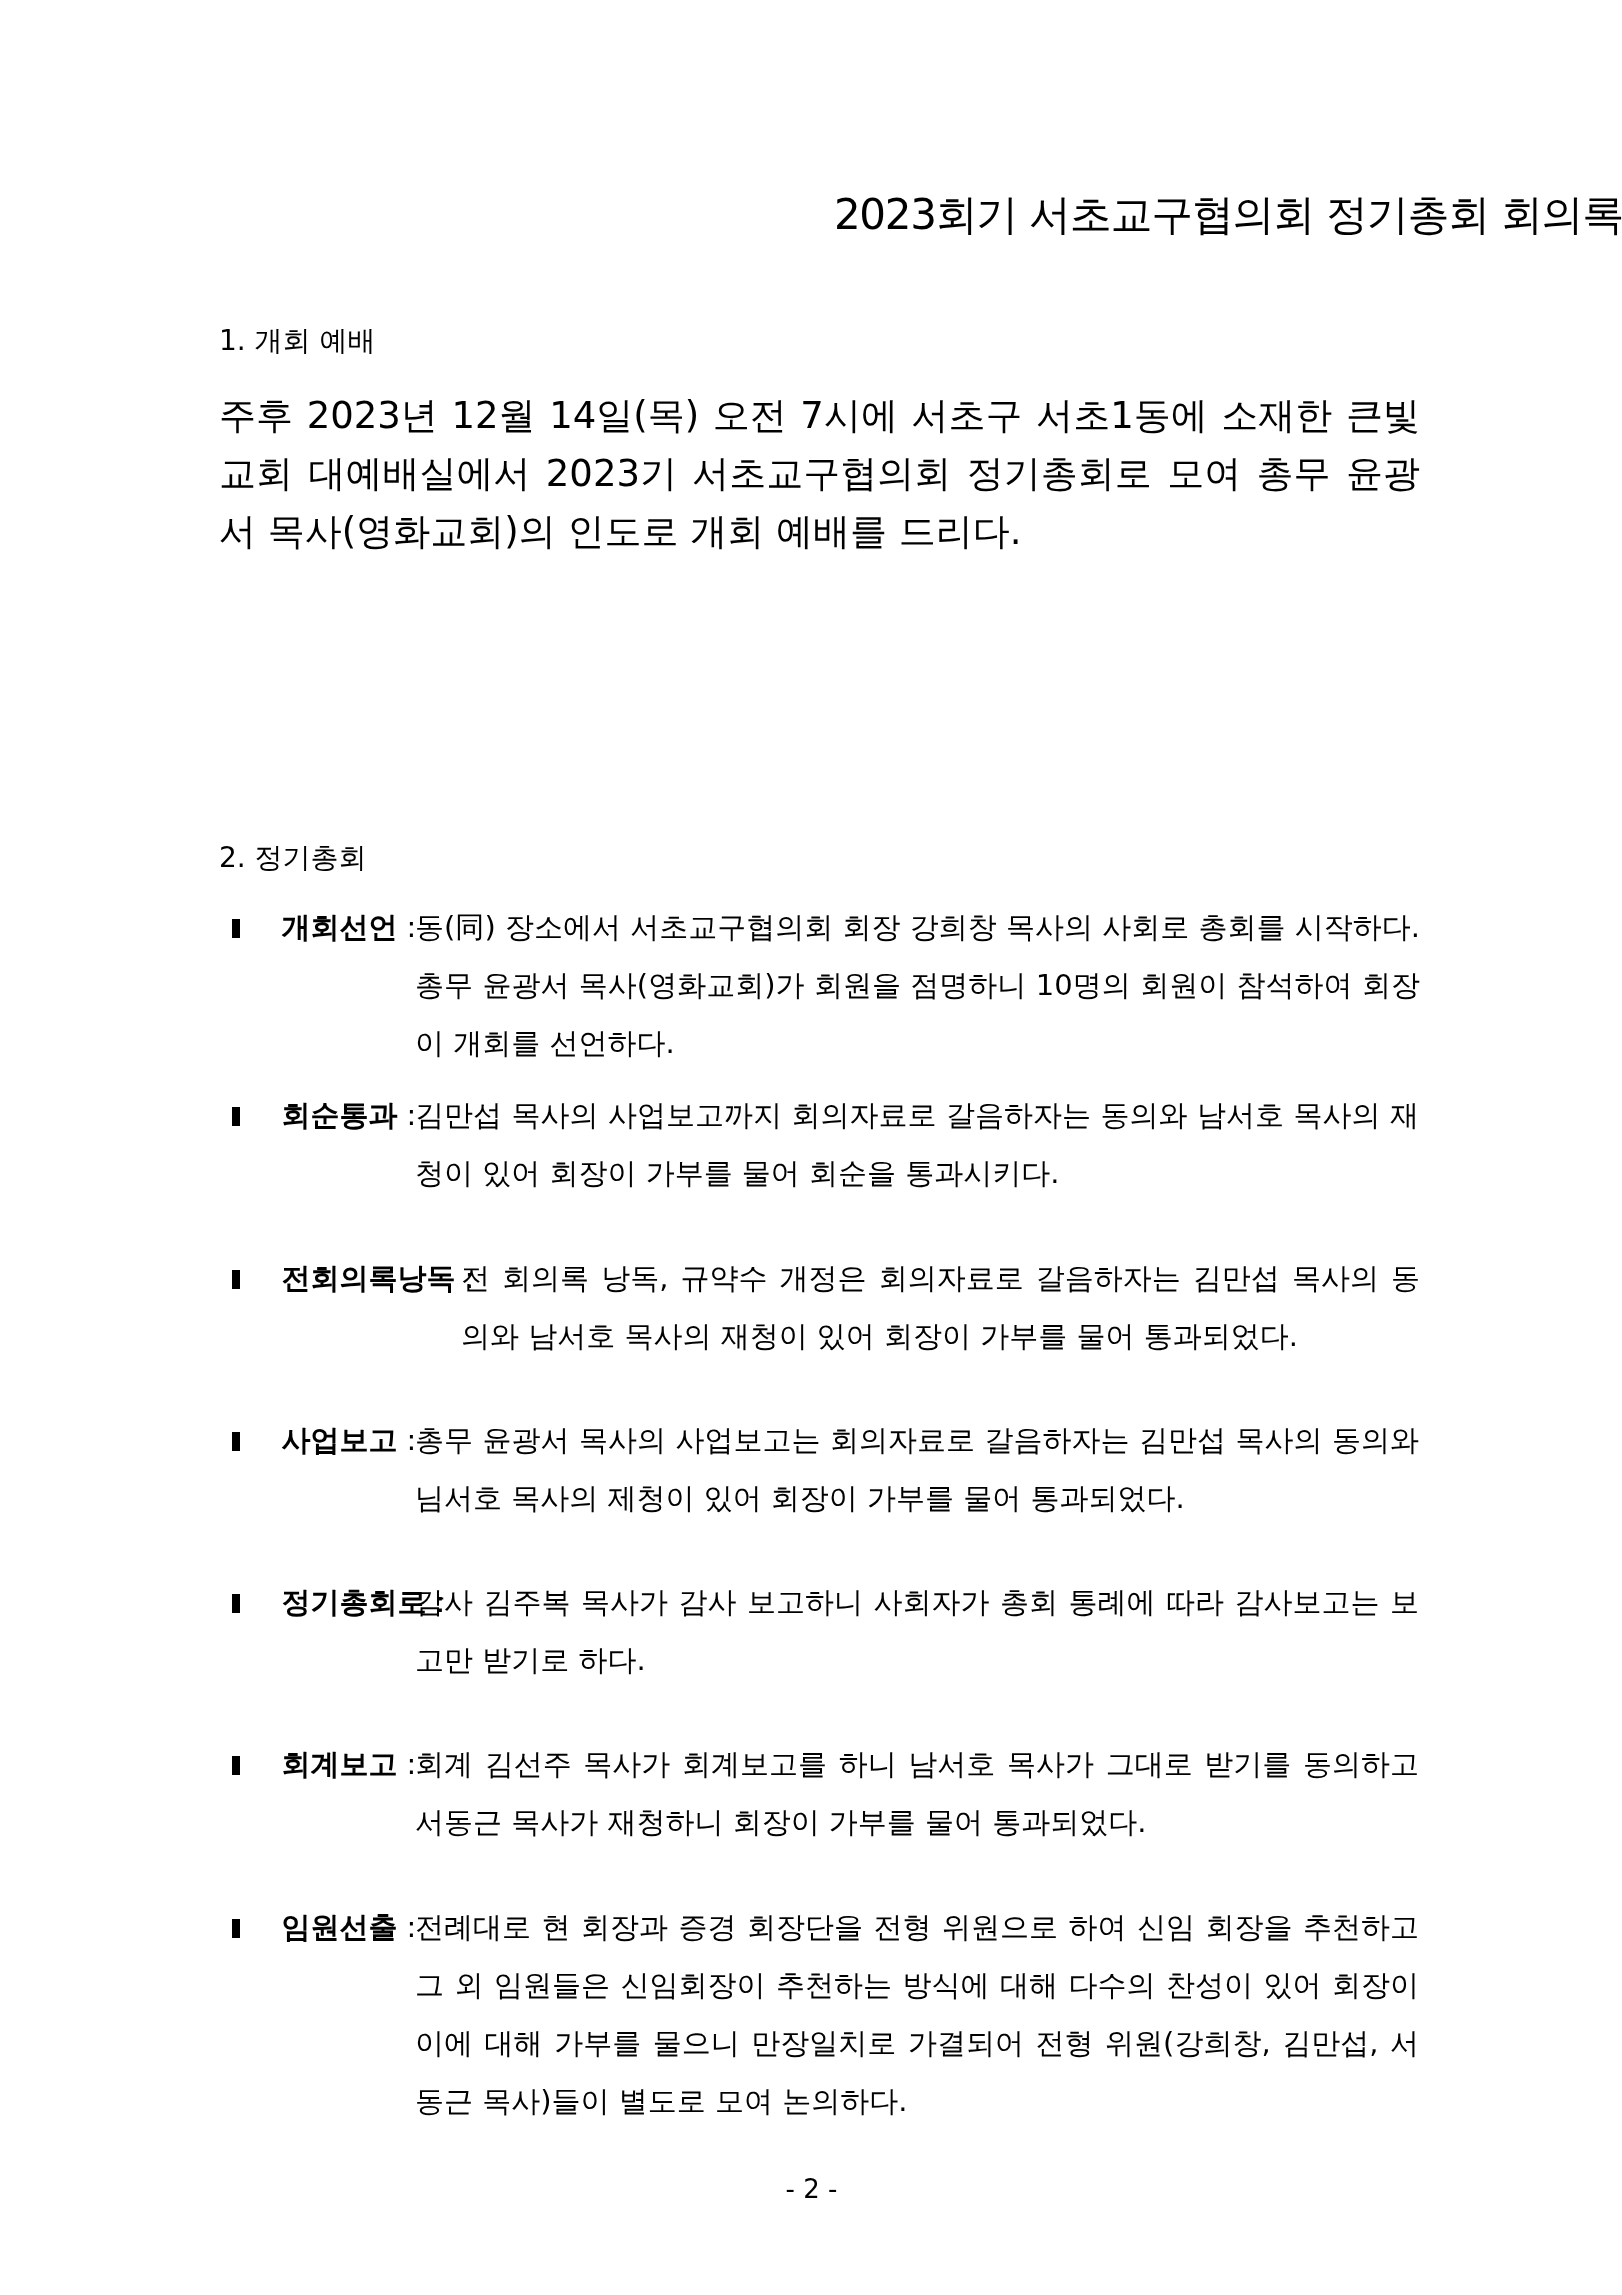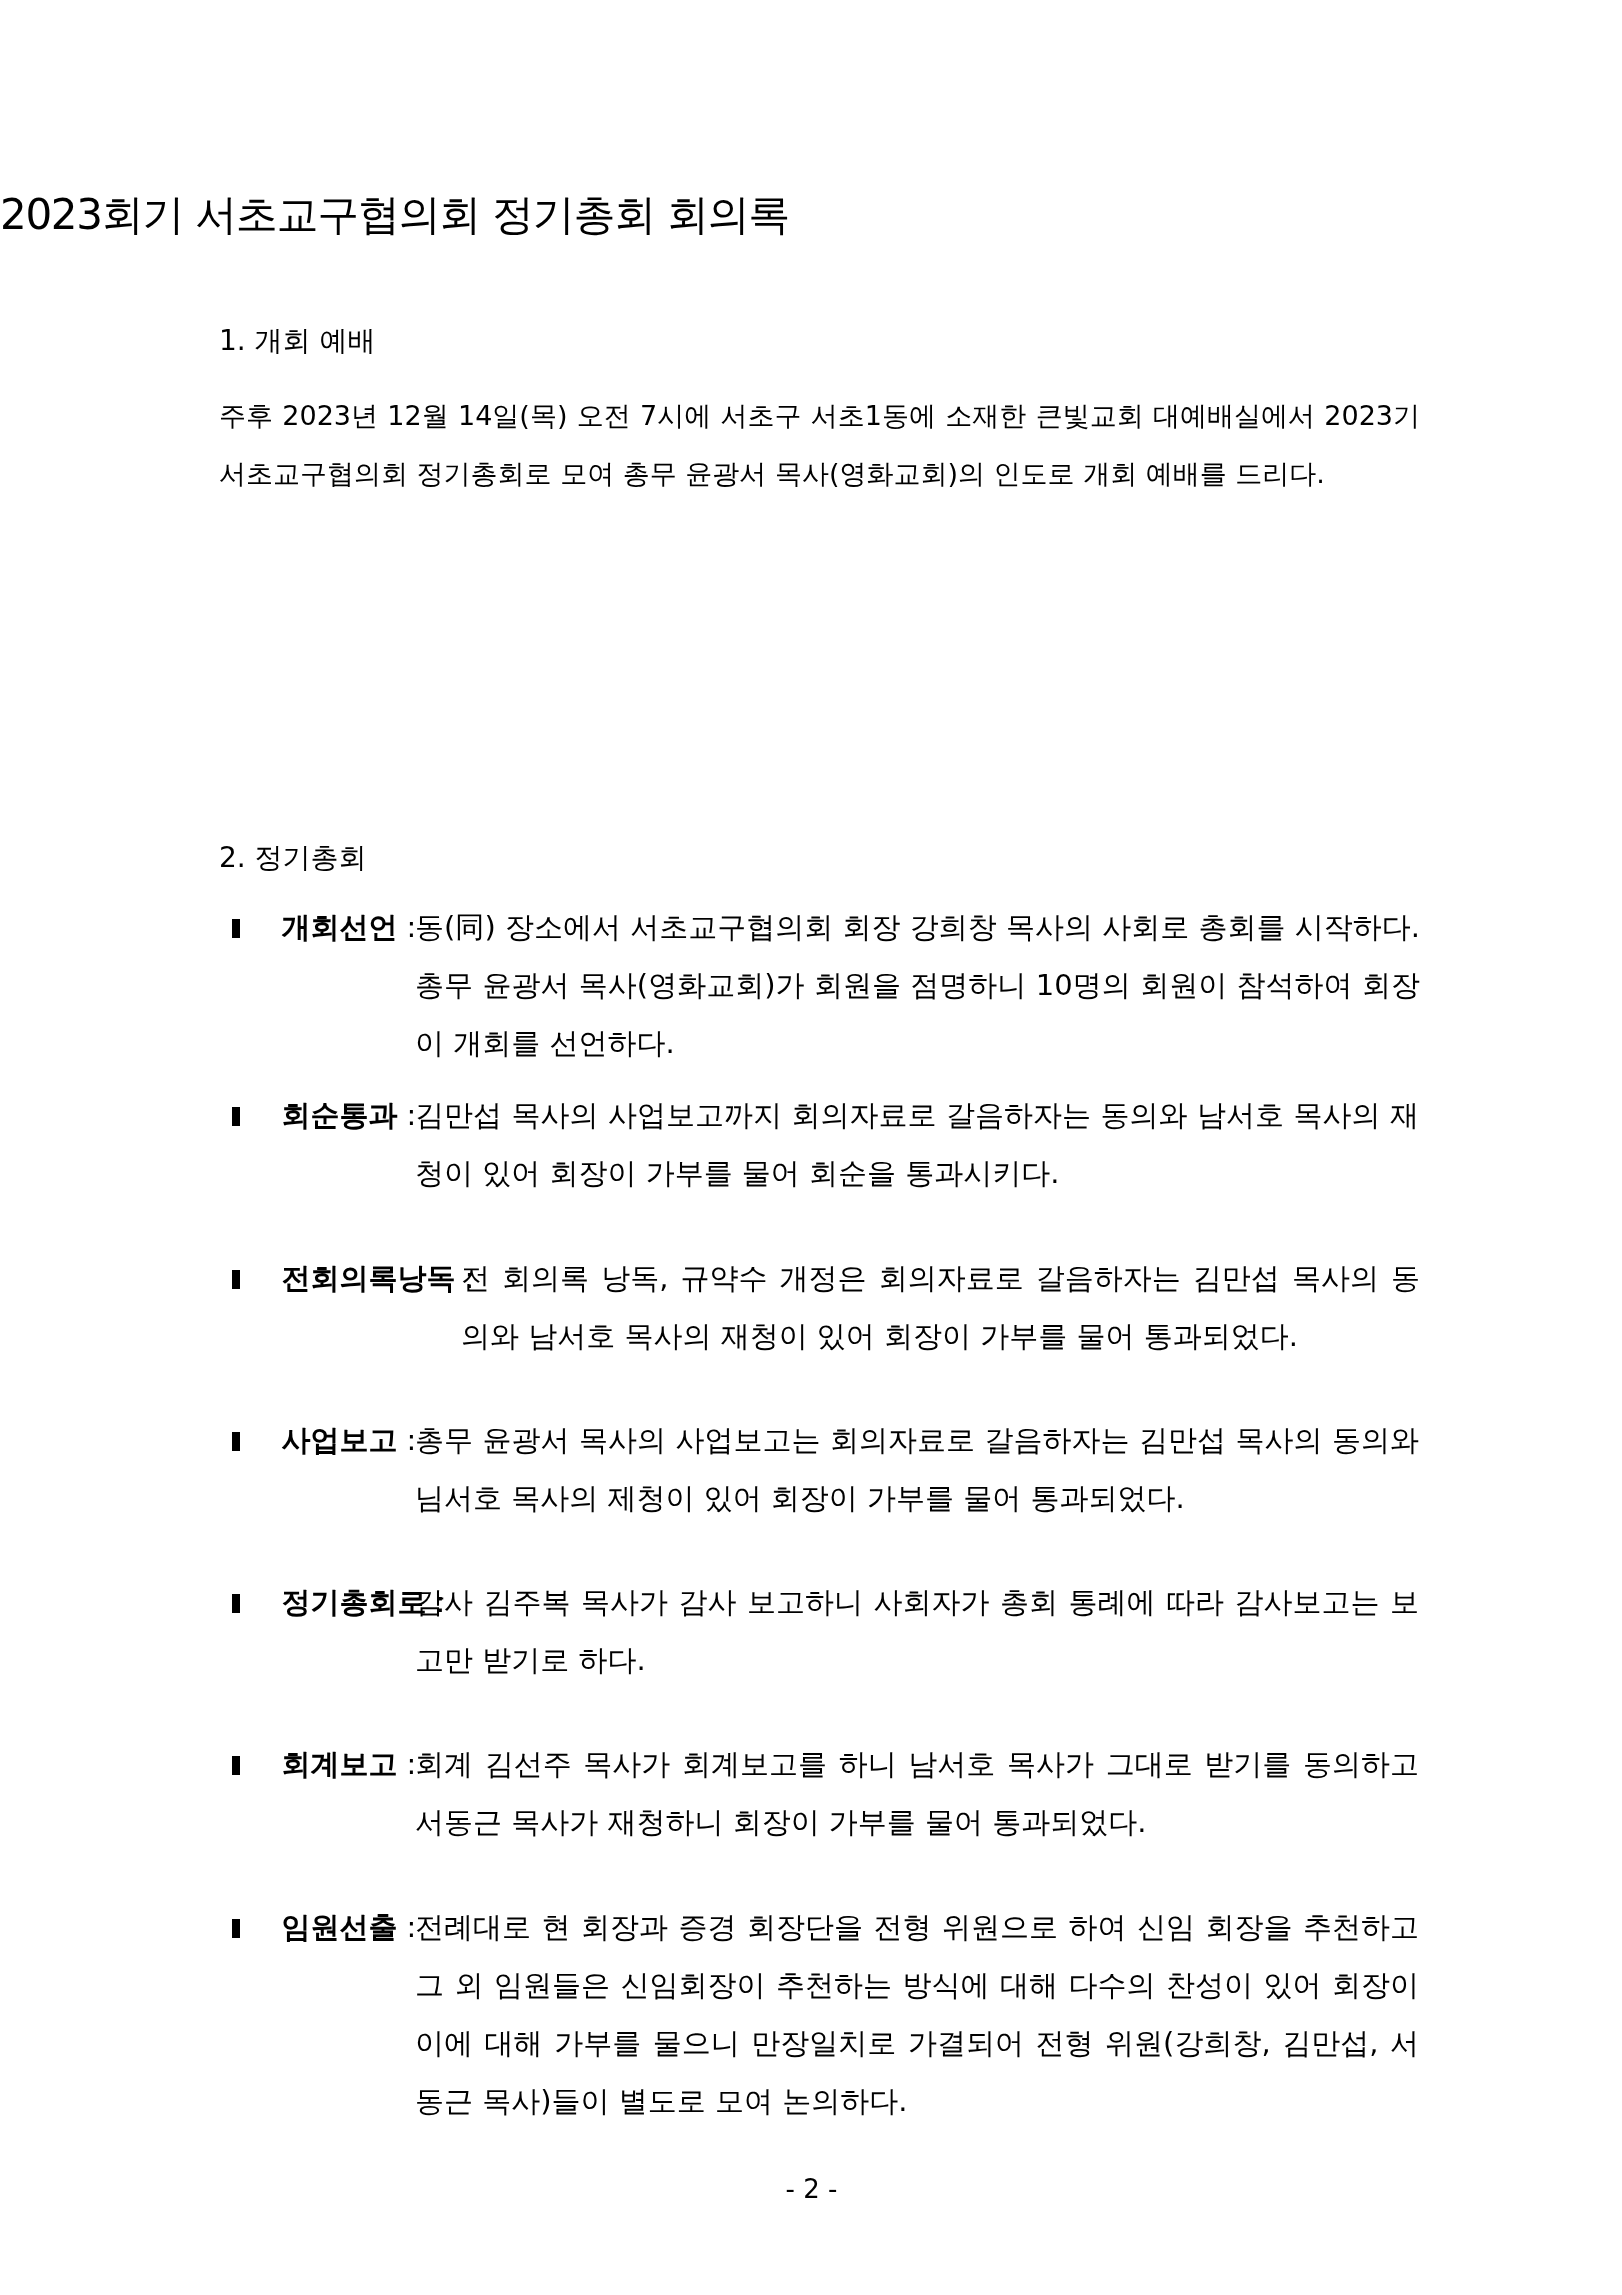--- a/index.html
+++ b/index.html
@@ -4,28 +4,28 @@
 <style>
   html, body { margin: 0; padding: 0; background: #ffffff; }
   body {
     width: 1623px; height: 2295px; position: relative; overflow: hidden;
     font-family: "DejaVu Sans", "Liberation Sans", sans-serif;
     color: #000000;
   }
   .page { position: absolute; left: 0; top: 0; width: 1623px; height: 2295px; }
   .title {
     position: absolute; left: 0; width: 1623px; top: 185px;
-    text-align: left; font-size: 42px; letter-spacing: -1.3px; line-height: 59px;
+    text-align: right; font-size: 42px; letter-spacing: -1.3px; line-height: 59px;
   }
   .section-heading {
     position: absolute; left: 219px; font-size: 28px; line-height: 39px;
   }
   .para {
     position: absolute; left: 219px; width: 1201px;
-    font-size: 27px; line-height: 58px; text-align: justify; text-align-last: left;
+    font-size: 37px; line-height: 58px; text-align: justify; text-align-last: left;
   }
   .item {
     position: absolute; left: 232px; width: 1188px;
     font-size: 29px; line-height: 58px;
   }
   .item .label-wrap { position: absolute; left: 0; top: 0; white-space: nowrap; }
   .item .bullet {
     display: inline-block; width: 7.9px; height: 19.6px; background: #000;
     margin-right: 10.5px; vertical-align: -1.3px;
   }

